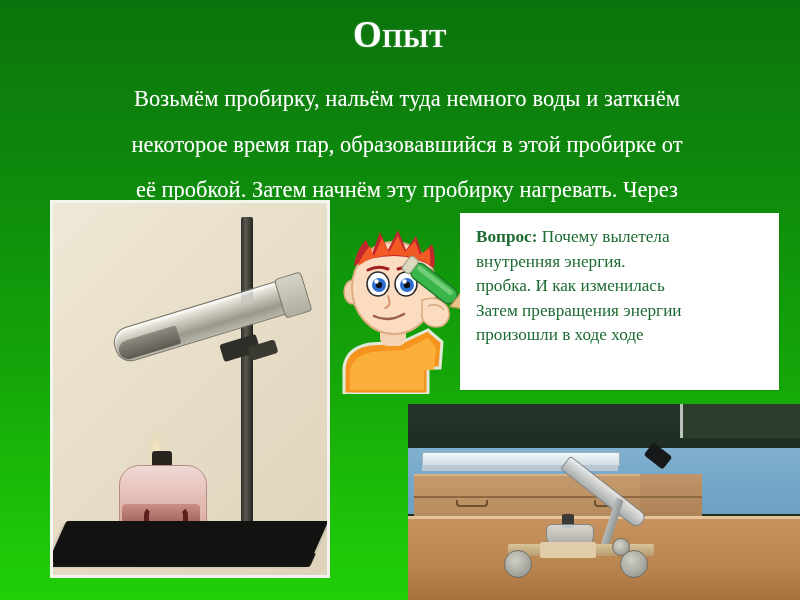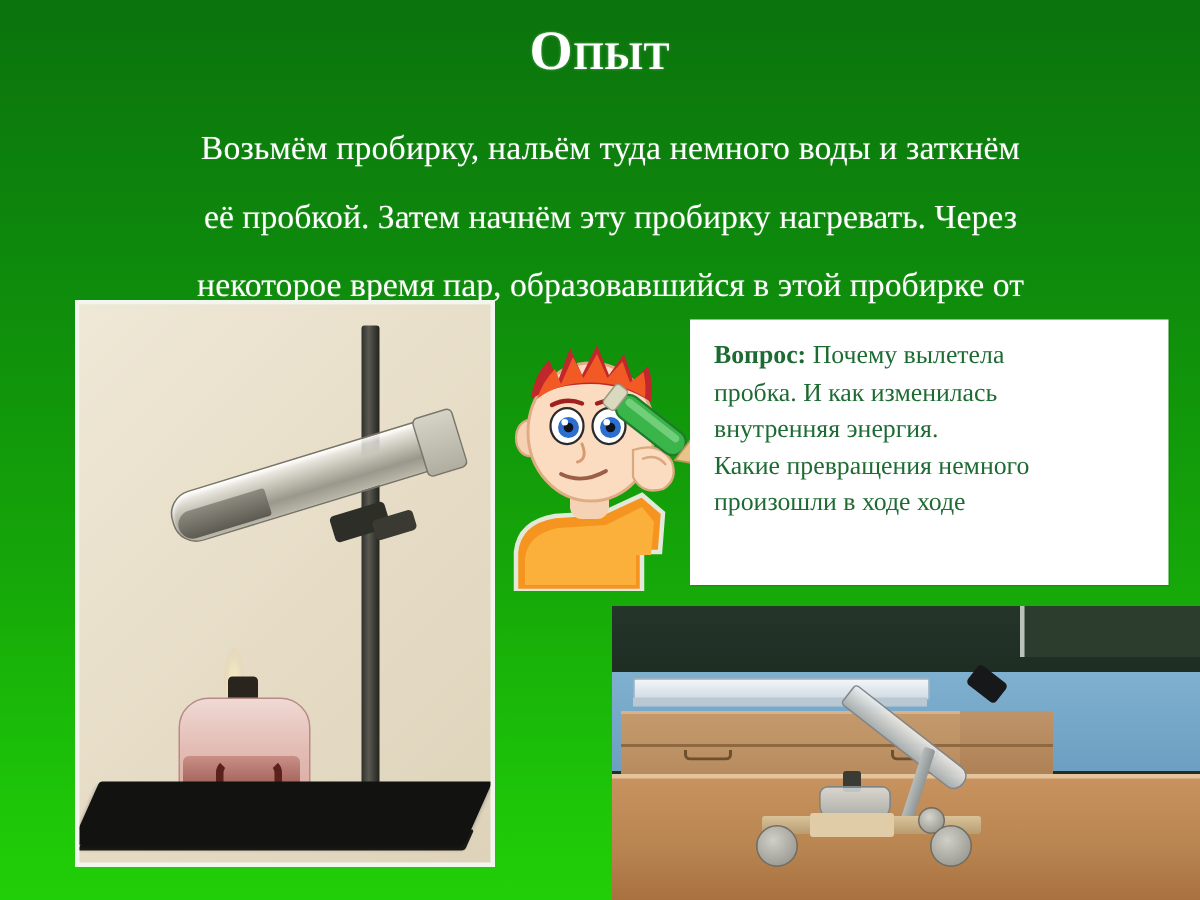--- a/index.html
+++ b/index.html
@@ -168,22 +168,22 @@
 </style>
 </head>
 <body>
 
 <div class="slide">
 
   <div class="title">Опыт</div>
 
   <div class="body-text">
     <span class="ln l1"> Возьмём пробирку, нальём туда немного воды и заткнём</span>
+    <span class="ln">некоторое время пар, образовавшийся в этой пробирке от</span>
     <span class="ln">её пробкой. Затем начнём эту пробирку нагревать. Через</span>
-    <span class="ln">некоторое время пар, образовавшийся в этой пробирке от</span>
   </div>
 
   <div class="photo-left">
     <div class="pl-paper"></div>
     <div class="pl-rod"></div>
     <div class="pl-tube">
       <div class="pl-tube-water"></div>
       <div class="pl-tube-cork"></div>
     </div>
     <div class="pl-clamp"></div>
@@ -239,23 +239,23 @@
         <path d="M120 56 L136 64.5 L120 73 Z" fill="#e8c48a" stroke="#b99556" stroke-width="1.2"></path>
         <path d="M131 61 L136 64.5 L131 68 Z" fill="#3b3b3b"></path>
         <rect x="58" y="56" width="10" height="17" rx="3" fill="#d9d9c0" stroke="#9a9a84" stroke-width="1"></rect>
       </g>
     </svg>
   </div>
 
   <div class="qbox">
     <div class="qtext">
       <span class="qln"><b>Вопрос:</b><span> Почему вылетела</span></span>
+      <span class="qln">внутренняя энергия.</span>
       <span class="qln">пробка. И как изменилась</span>
-      <span class="qln">внутренняя энергия.</span>
-      <span class="qln">Какие превращения немного</span>
+      <span class="qln">Затем превращения энергии</span>
       <span class="qln">произошли в ходе ходе</span>
     </div>
   </div>
 
   <div class="photo-right">
     <div class="pr-board"></div>
     <div class="pr-board-right"></div>
     <div class="pr-wall"></div>
     <div class="pr-lamp"></div>
     <div class="pr-lamp2"></div>

